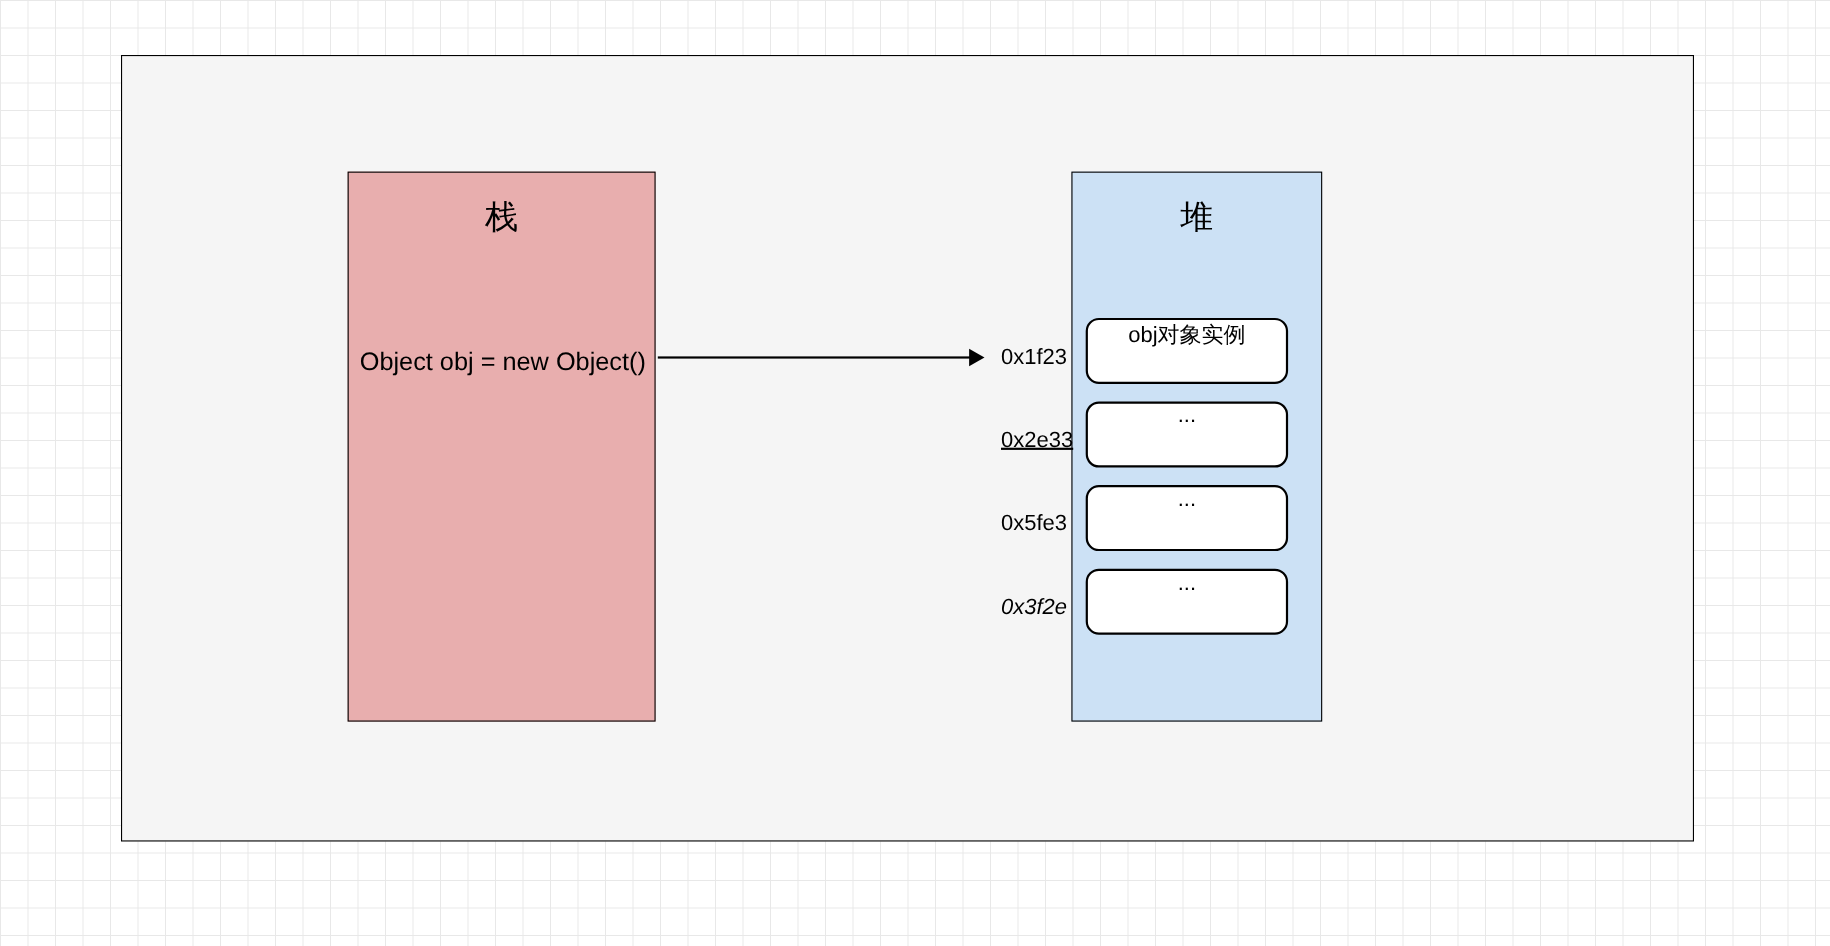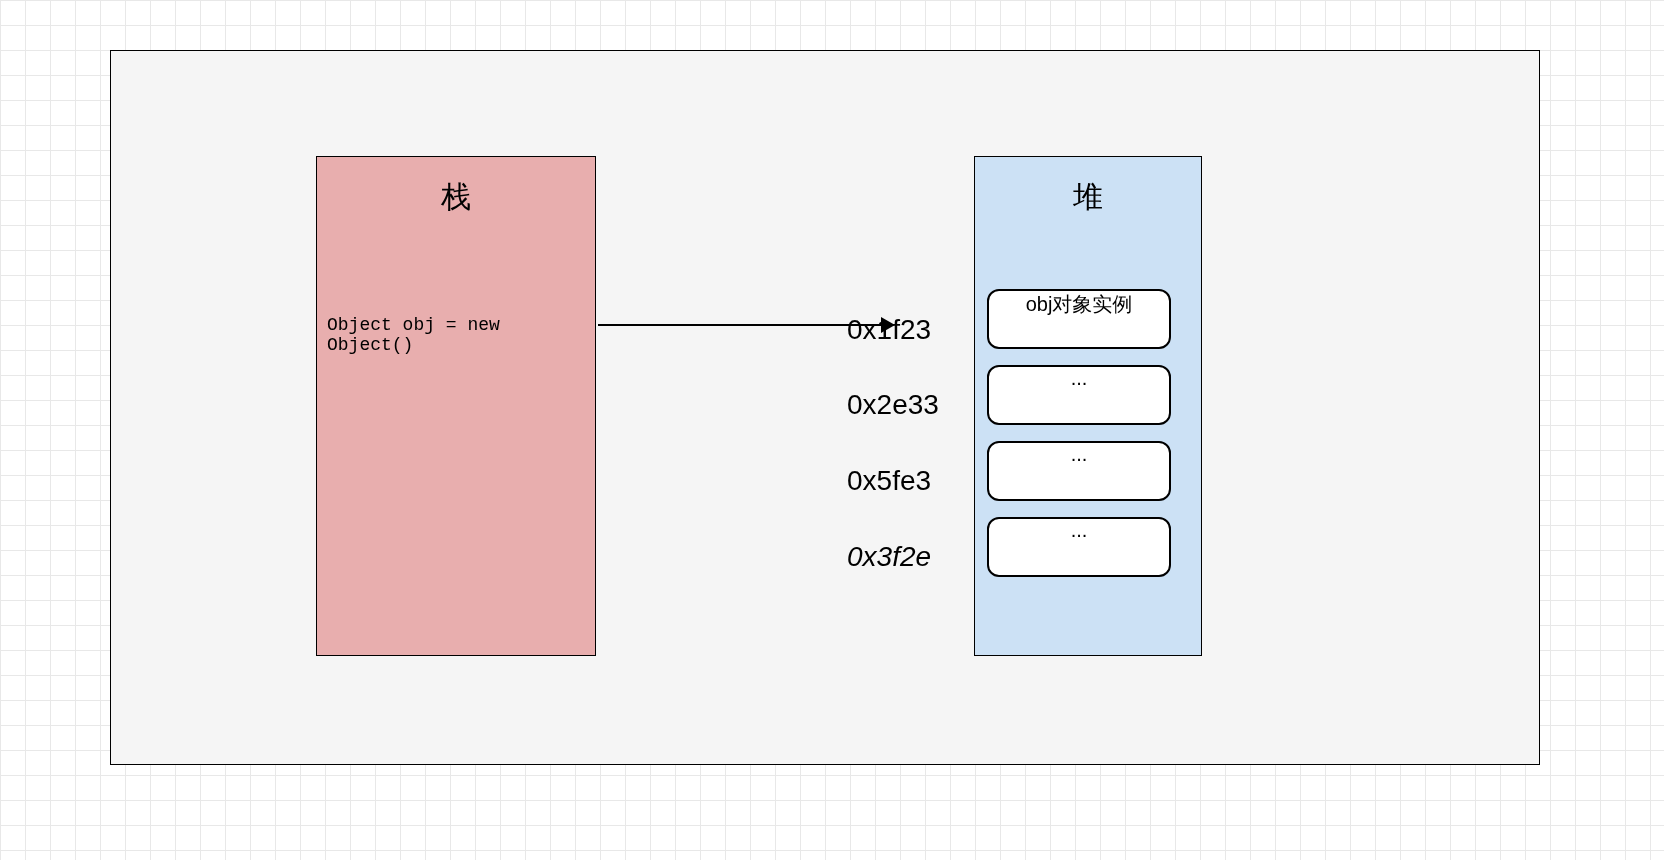--- a/index.html
+++ b/index.html
@@ -39,22 +39,21 @@
     .stack-title {
       text-align: center;
       font-size: 30px;
       margin-top: 20px;
       font-weight: normal;
     }
     .stack-code {
       position: absolute;
       top: 158px;
       left: 10px;
-      font-size: 18px;
-      font-family: Liberation Mono, monospace;
+      font-size: 23px;
     }
     .heap-box {
       position: absolute;
       left: 863px;
       top: 105px;
       width: 228px;
       height: 500px;
       background: #cce1f5;
       border: 1px solid #000;
     }
@@ -75,25 +74,25 @@
       display: flex;
       justify-content: center;
       font-size: 20px;
     }
     .heap-item-1 { top: 132px; }
     .heap-item-2 { top: 208px; }
     .heap-item-3 { top: 284px; }
     .heap-item-4 { top: 360px; }
     .addr {
       position: absolute;
-      font-size: 28px;
-      left: 736px;
+      font-size: 20px;
+      left: 799px;
     }
     .addr-1 { top: 263px; }
-    .addr-2 { top: 338px; }
+    .addr-2 { top: 338px; text-decoration: underline; }
     .addr-3 { top: 414px; }
     .addr-4 { top: 490px; font-style: italic; }
     .arrow-line {
       position: absolute;
       top: 273px;
       left: 487px;
       width: 287px;
       height: 2px;
       background: #000;
     }

